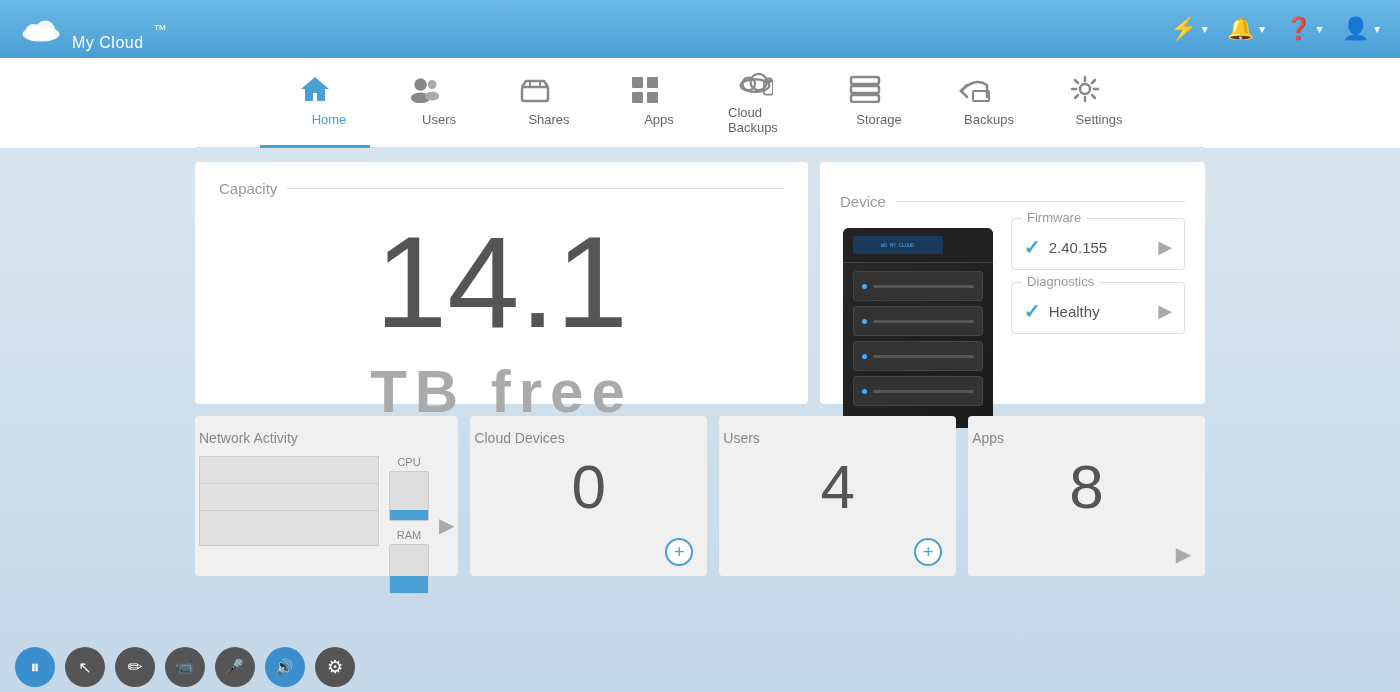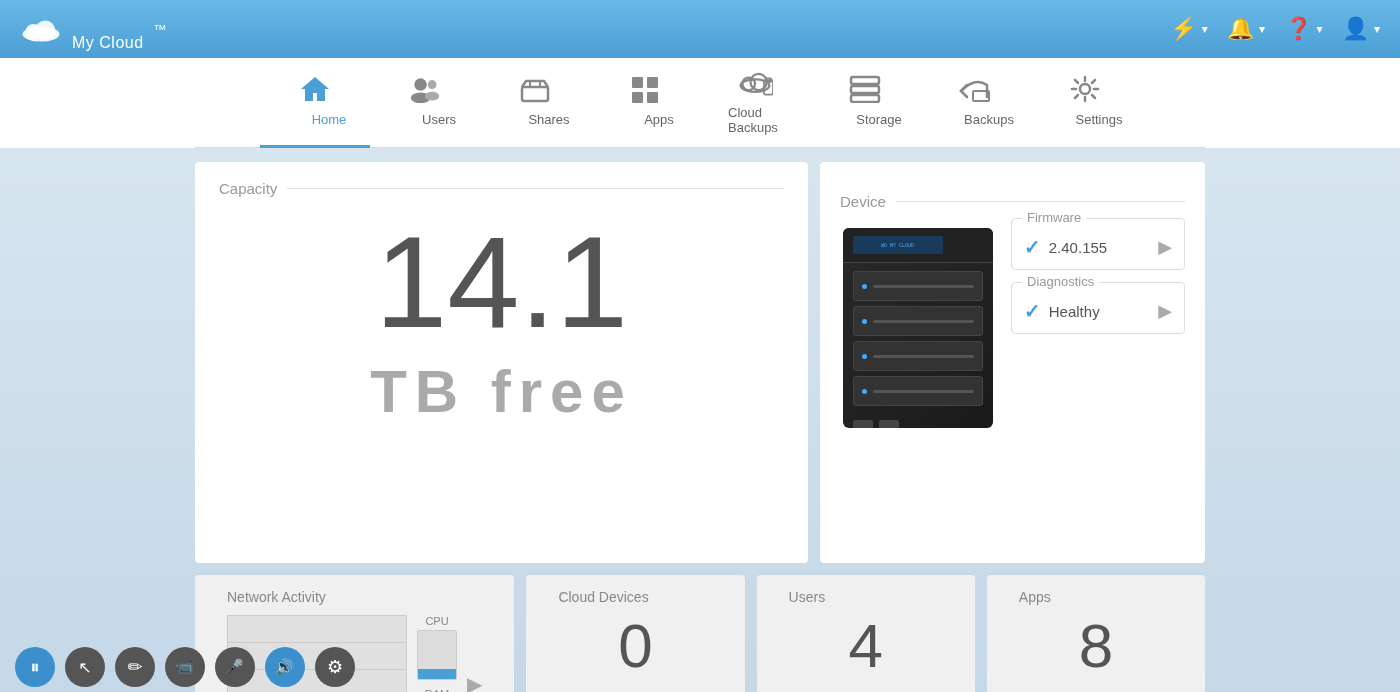--- a/index.html
+++ b/index.html
@@ -102,21 +102,21 @@
       padding: 14px 195px 14px 195px;
       display: flex;
       flex-direction: column;
       gap: 12px;
     }
 
     
     .top-row {
       display: flex;
       gap: 12px;
-      height: 401px;
+      height: 242px;
     }
 
     
     .capacity-panel {
       flex: 1;
       background: white;
       border-radius: 4px;
       padding: 18px 24px;
       position: relative;
     }
@@ -290,21 +290,21 @@
     
     .bottom-row {
       display: flex;
       gap: 12px;
       height: 160px;
     }
 
     .bottom-panel {
       background: #f0f0f0;
       border-radius: 4px;
-      padding: 14px 32px;
+      padding: 14px 4px;
       position: relative;
     }
     .network-panel { flex: 1.1; }
     .cloud-devices-panel { flex: 1; }
     .users-panel { flex: 1; }
     .apps-panel { flex: 1; }
 
     .bottom-panel-title {
       color: #888;
       font-size: 14px;

